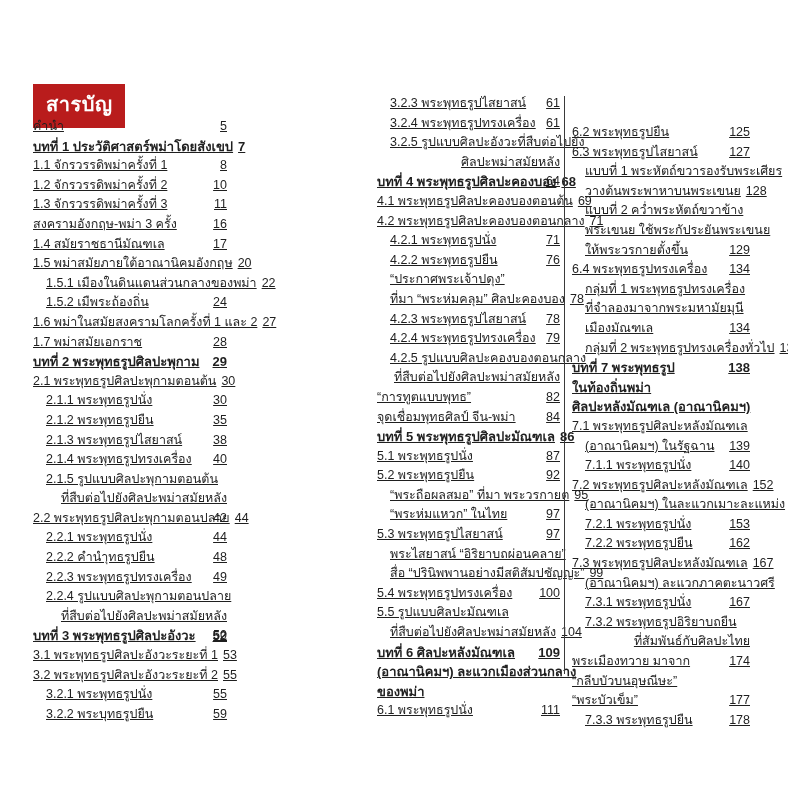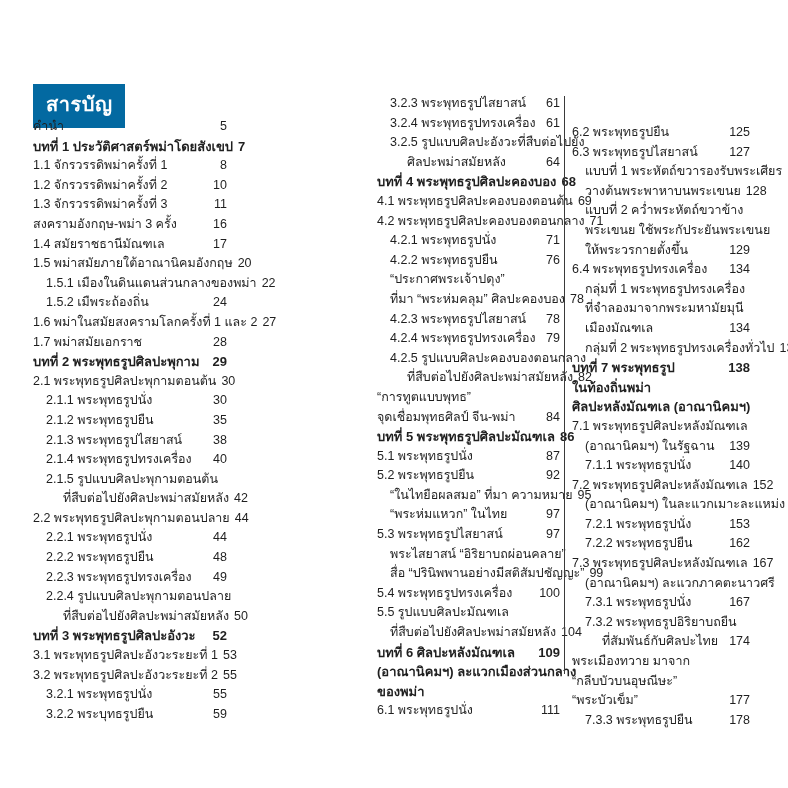--- a/index.html
+++ b/index.html
@@ -7,43 +7,43 @@
     width:788px;height:788px;
     background:#ffffff;
     font-family:"Liberation Sans","DejaVu Sans",sans-serif;
     color:#1f1f1f;
     position:relative;
     overflow:hidden;
   }
   .page{position:absolute;inset:0;}
   .badge{
     position:absolute;left:33px;top:84px;
-    background:#0369a1;color:#ffffff;
+    background:#b91c1c;color:#ffffff;
     font-size:20px;font-weight:bold;
     padding:4px 13px 8px 13px;
     letter-spacing:.5px;
   }
-  .col{position:absolute;}
+  .col{position:absolute;text-decoration:underline;}
   .col1{left:33px;top:117px;width:194px;}
   .col2{left:377px;top:94px;width:183px;}
   .col3{left:572px;top:94px;width:178px;margin-top:29px;}
   .divider{
     position:absolute;left:564px;top:96px;width:1px;height:578px;
     background:#3a3a3a;
   }
   .row{
     display:flex;align-items:flex-end;
     height:19.6px;line-height:19.6px;
     font-size:12.5px;
     white-space:nowrap;
   }
   .row .txt{flex:0 1 auto;}
   .row .pg{margin-left:auto;padding-left:5px;}
   .lvl1{padding-left:13px;}
-  .lvl2{padding-left:30px;}
+  .lvl2{padding-left:30px;flex-direction:column;}
   .bold{font-weight:bold;font-size:13px;text-align:right;}
 </style>
 </head>
 <body>
 
 <div class="page">
   <div class="badge">สารบัญ</div>
   <div class="col col1" id="col-0">
       <div class="row lvl0">
         <span class="txt">คำนำ</span>
@@ -127,21 +127,21 @@
       </div>
       <div class="row lvl0">
         <span class="txt">2.2 พระพุทธรูปศิลปะพุกามตอนปลาย</span>
         <span class="pg">44</span>
       </div>
       <div class="row lvl1">
         <span class="txt">2.2.1 พระพุทธรูปนั่ง</span>
         <span class="pg">44</span>
       </div>
       <div class="row lvl1">
-        <span class="txt">2.2.2 พระพุทธรูปยืน</span>
+        <span class="txt">2.2.2 คำนำุทธรูปยืน</span>
         <span class="pg">48</span>
       </div>
       <div class="row lvl1">
         <span class="txt">2.2.3 พระพุทธรูปทรงเครื่อง</span>
         <span class="pg">49</span>
       </div>
       <div class="row lvl1">
         <span class="txt">2.2.4 รูปแบบศิลปะพุกามตอนปลาย</span>
         <span class="pg"></span>
       </div>
@@ -245,21 +245,21 @@
       </div>
       <div class="row lvl0">
         <span class="txt">5.1 พระพุทธรูปนั่ง</span>
         <span class="pg">87</span>
       </div>
       <div class="row lvl0">
         <span class="txt">5.2 พระพุทธรูปยืน</span>
         <span class="pg">92</span>
       </div>
       <div class="row lvl1">
-        <span class="txt">“ในไทยือผลสมอ” ที่มา ความหมาย</span>
+        <span class="txt">“พระถือผลสมอ” ที่มา พระวรกายต</span>
         <span class="pg">95</span>
       </div>
       <div class="row lvl1">
         <span class="txt">“พระห่มแหวก” ในไทย</span>
         <span class="pg">97</span>
       </div>
       <div class="row lvl0">
         <span class="txt">5.3 พระพุทธรูปไสยาสน์</span>
         <span class="pg">97</span>
       </div>

